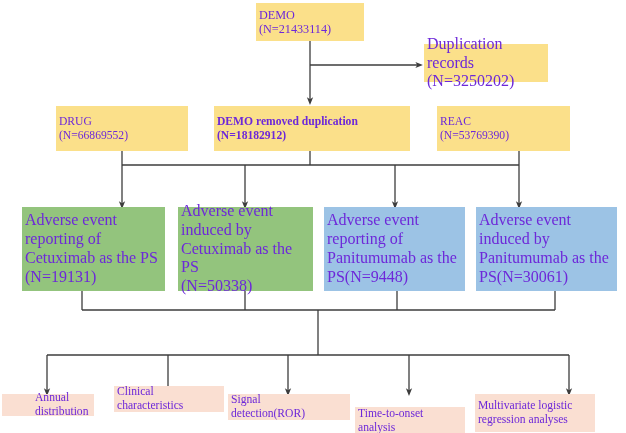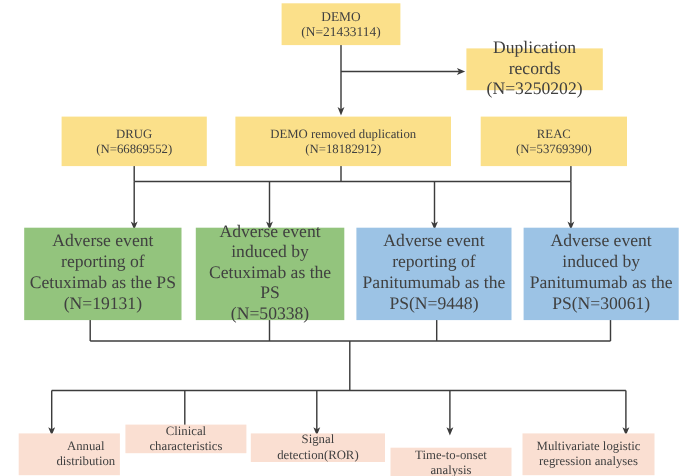--- a/index.html
+++ b/index.html
@@ -14,22 +14,21 @@
     background: #ffffff;
     font-family: "Liberation Serif", "DejaVu Serif", serif;
     overflow: hidden;
   }
   .node {
     position: absolute;
     box-sizing: border-box;
     display: flex;
     align-items: center;
     justify-content: center;
-    text-align: center;
-    color: #404040;
+    color: #6d28d9;
     line-height: 1.18;
     padding: 2px 3px;
   }
   .node span { display: block; width: 100%; }
   .yellow { background: #fbe08a; }
   .green  { background: #93c47d; }
   .blue   { background: #9cc3e5; }
   .pink   { background: #fadfd2; }
 
   .f11 { font-size: 16px; }
@@ -101,21 +100,21 @@
     </span>
   </div>
 
   <div class="node yellow f115" style="left:56px; top:106px; width:132px; height:45px;">
     <span>
       <span>DRUG</span>
       <span>(N=66869552)</span>
     </span>
   </div>
 
-  <div class="node yellow f115" style="left:214px; top:106px; width:196px; height:45px;">
+  <div class="node yellow f115" style="left:214px; top:106px; width:196px; height:45px;font-weight:bold;">
     <span>
       <span>DEMO removed duplication</span>
       <span>(N=18182912)</span>
     </span>
   </div>
 
   <div class="node yellow f115" style="left:437px; top:106px; width:133px; height:45px;">
     <span>
       <span>REAC</span>
       <span>(N=53769390)</span>
@@ -151,21 +150,21 @@
 
   <div class="node blue f11" style="left:476px; top:207px; width:141px; height:84px;">
     <span>
       <span>Adverse event</span>
       <span>induced by</span>
       <span>Panitumumab as the</span>
       <span>PS(N=30061)</span>
     </span>
   </div>
 
-  <div class="node pink f115" style="left:17px; top:394px; width:92px; height:38px;padding-left:33px;">
+  <div class="node pink f115" style="left:2px; top:394px; width:92px; height:22px;padding-left:33px;">
     <span>
       <span>Annual</span>
       <span>distribution</span>
     </span>
   </div>
 
   <div class="node pink f115" style="left:114px; top:386px; width:110px; height:26px;">
     <span>
       <span>Clinical</span>
       <span>characteristics</span>

